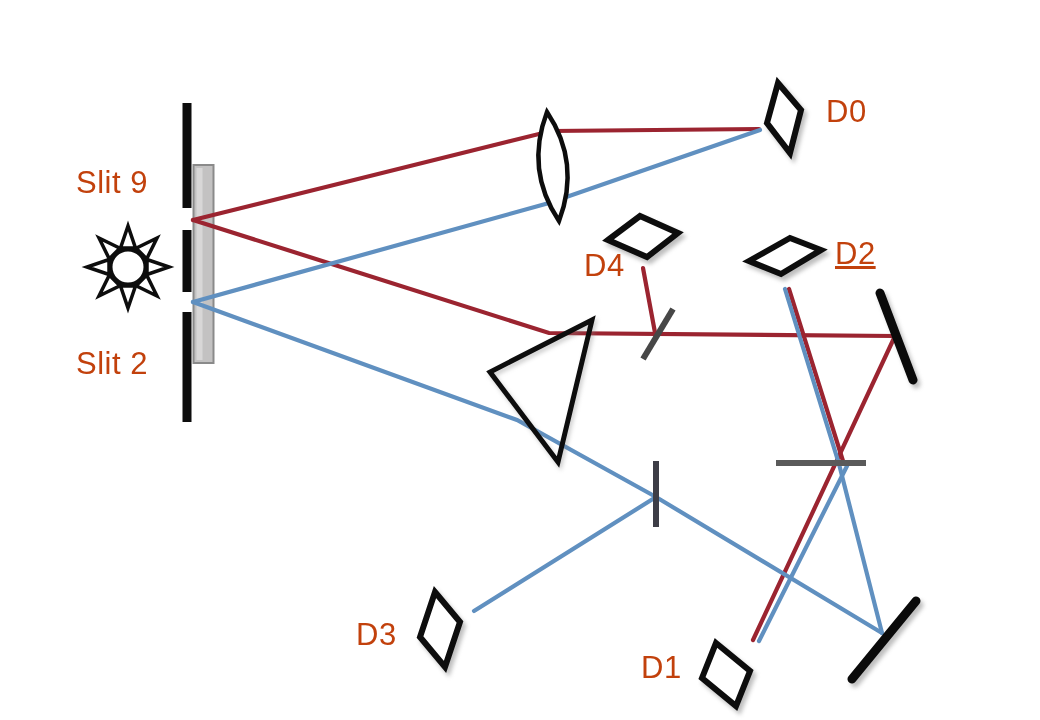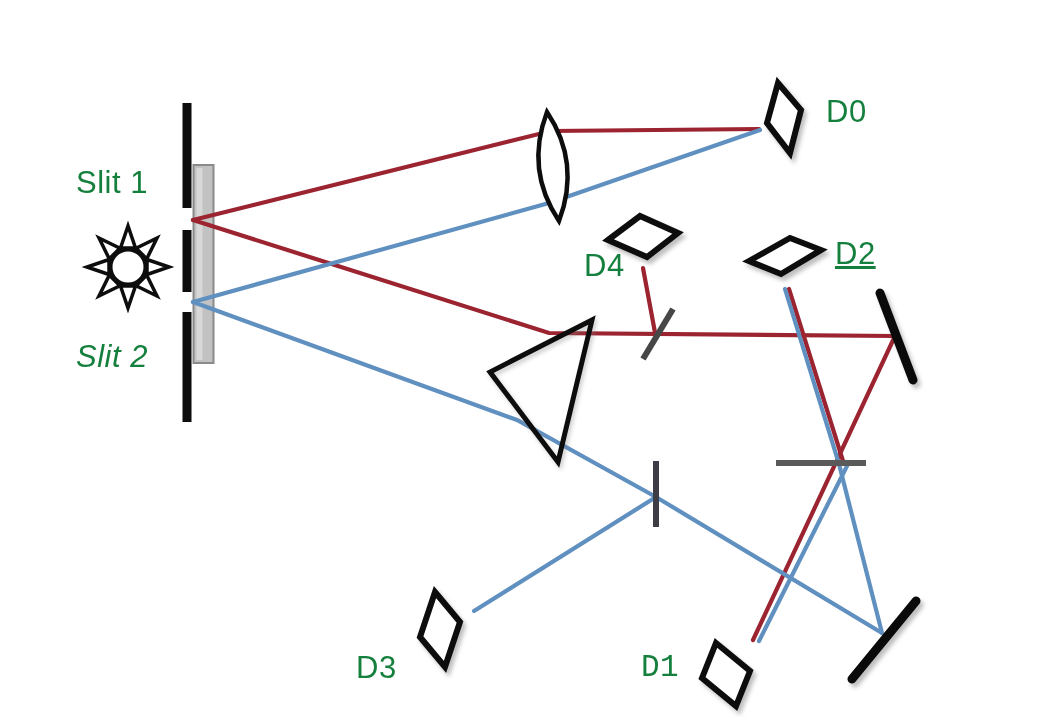--- a/index.html
+++ b/index.html
@@ -6,21 +6,21 @@
   #stage{
     position:relative;
     width:1040px;height:720px;
     background:#ffffff;
     font-family:"Liberation Sans", sans-serif;
     overflow:hidden;
   }
   #optics-svg{position:absolute;left:0;top:0;}
   .diagram-label{
     position:absolute;
-    color:#15803d;
+    color:#c2410c;
     font-size:31px;
     line-height:1.1;
     letter-spacing:0.5px;
     white-space:nowrap;
     user-select:none;
   }
   .shadow{filter:drop-shadow(3px 4px 2px rgba(110,110,110,0.45));}
   .softshadow{filter:drop-shadow(2px 3px 2px rgba(130,130,130,0.4));}
 </style>
 </head>
@@ -84,21 +84,21 @@
 
     <g fill="#ffffff" stroke="#0d0d0d" stroke-width="6" stroke-linejoin="miter" class="shadow">
       <polygon points="778,83 801,110 790,153 767,123"></polygon>
       <polygon points="608,240 640,216 678,233 647,257"></polygon>
       <polygon points="749,261 790,238 821,250 781,274"></polygon>
       <polygon points="435,592 460,622 445,667 420,637"></polygon>
       <polygon points="716,643 750,671 736,706 702,678"></polygon>
     </g>
   </svg>
 
-  <div class="diagram-label" style="left:76px;top:166px;">Slit 1</div>
-  <div class="diagram-label" style="left:76px;top:340px;font-style:italic;">Slit 2</div>
+  <div class="diagram-label" style="left:76px;top:166px;">Slit 9</div>
+  <div class="diagram-label" style="left:76px;top:347px;">Slit 2</div>
   <div class="diagram-label" style="left:826px;top:95px;">D0</div>
   <div class="diagram-label" style="left:835px;top:237px;text-decoration:underline;">D2</div>
   <div class="diagram-label" style="left:584px;top:249px;">D4</div>
-  <div class="diagram-label" style="left:356px;top:651px;">D3</div>
-  <div class="diagram-label" style="left:641px;top:651px;font-family:Liberation Mono, monospace;">D1</div>
+  <div class="diagram-label" style="left:356px;top:618px;">D3</div>
+  <div class="diagram-label" style="left:641px;top:651px;">D1</div>
 
 </div>
 
 </body></html>

